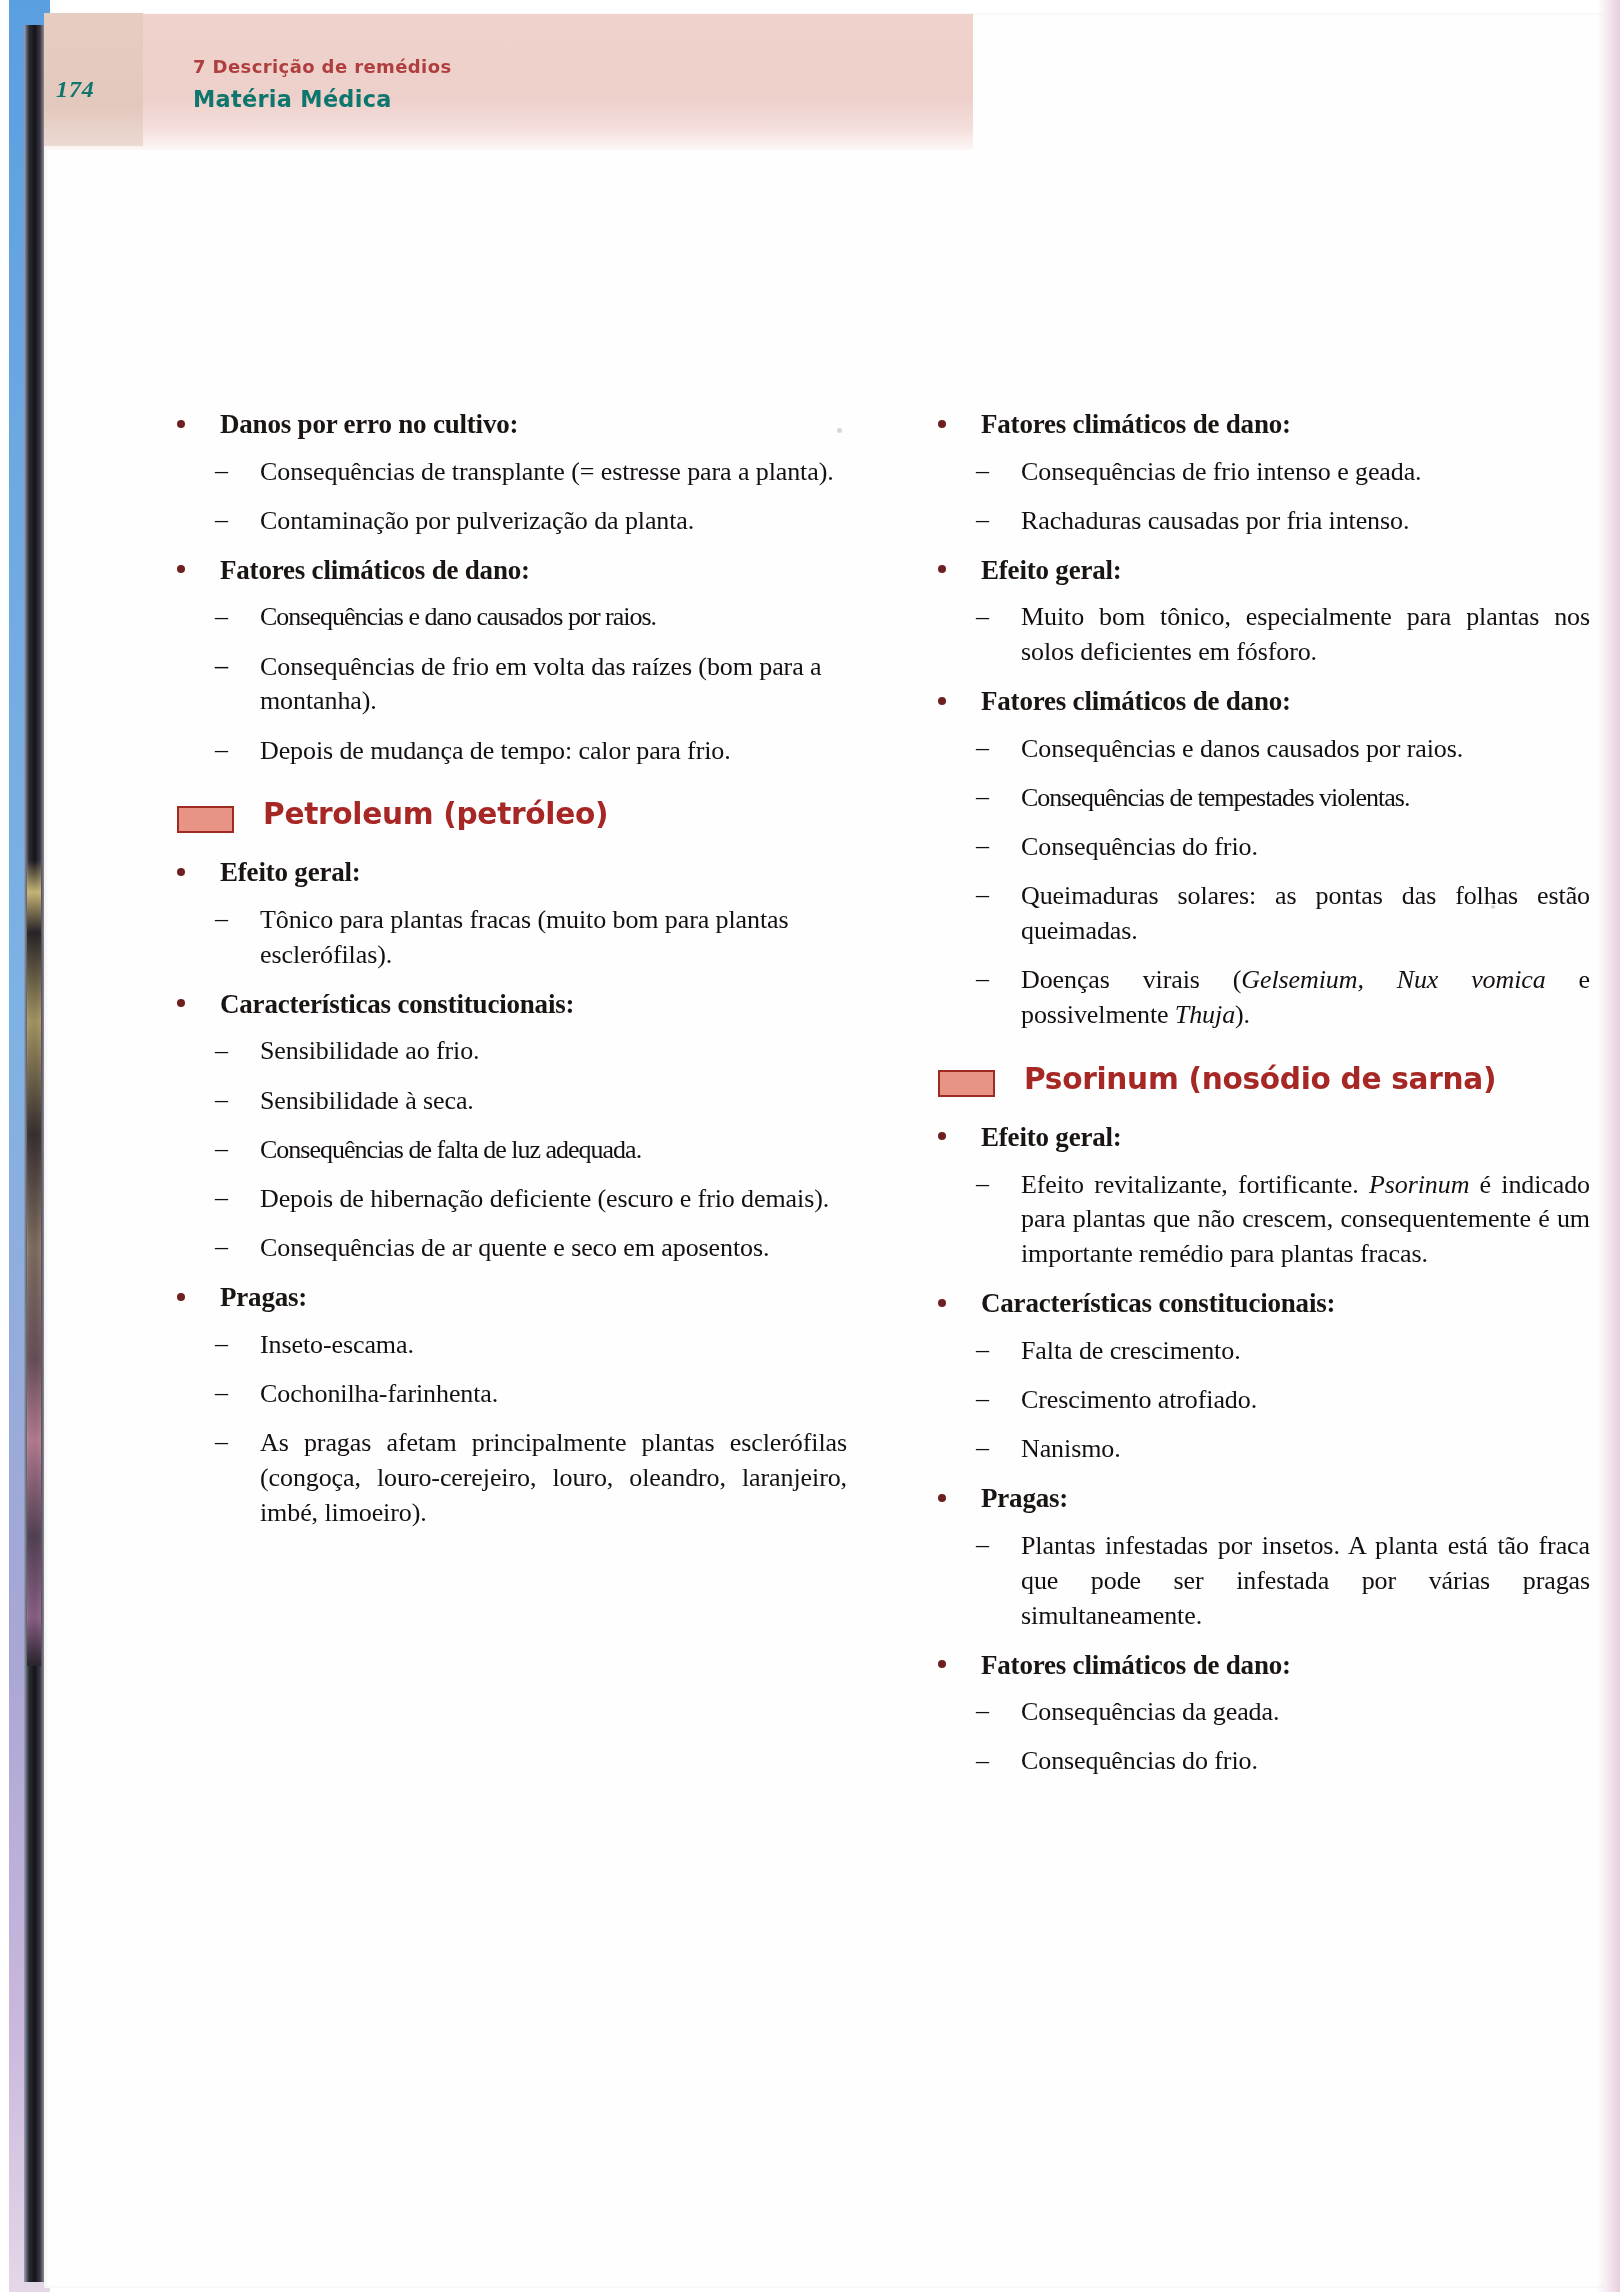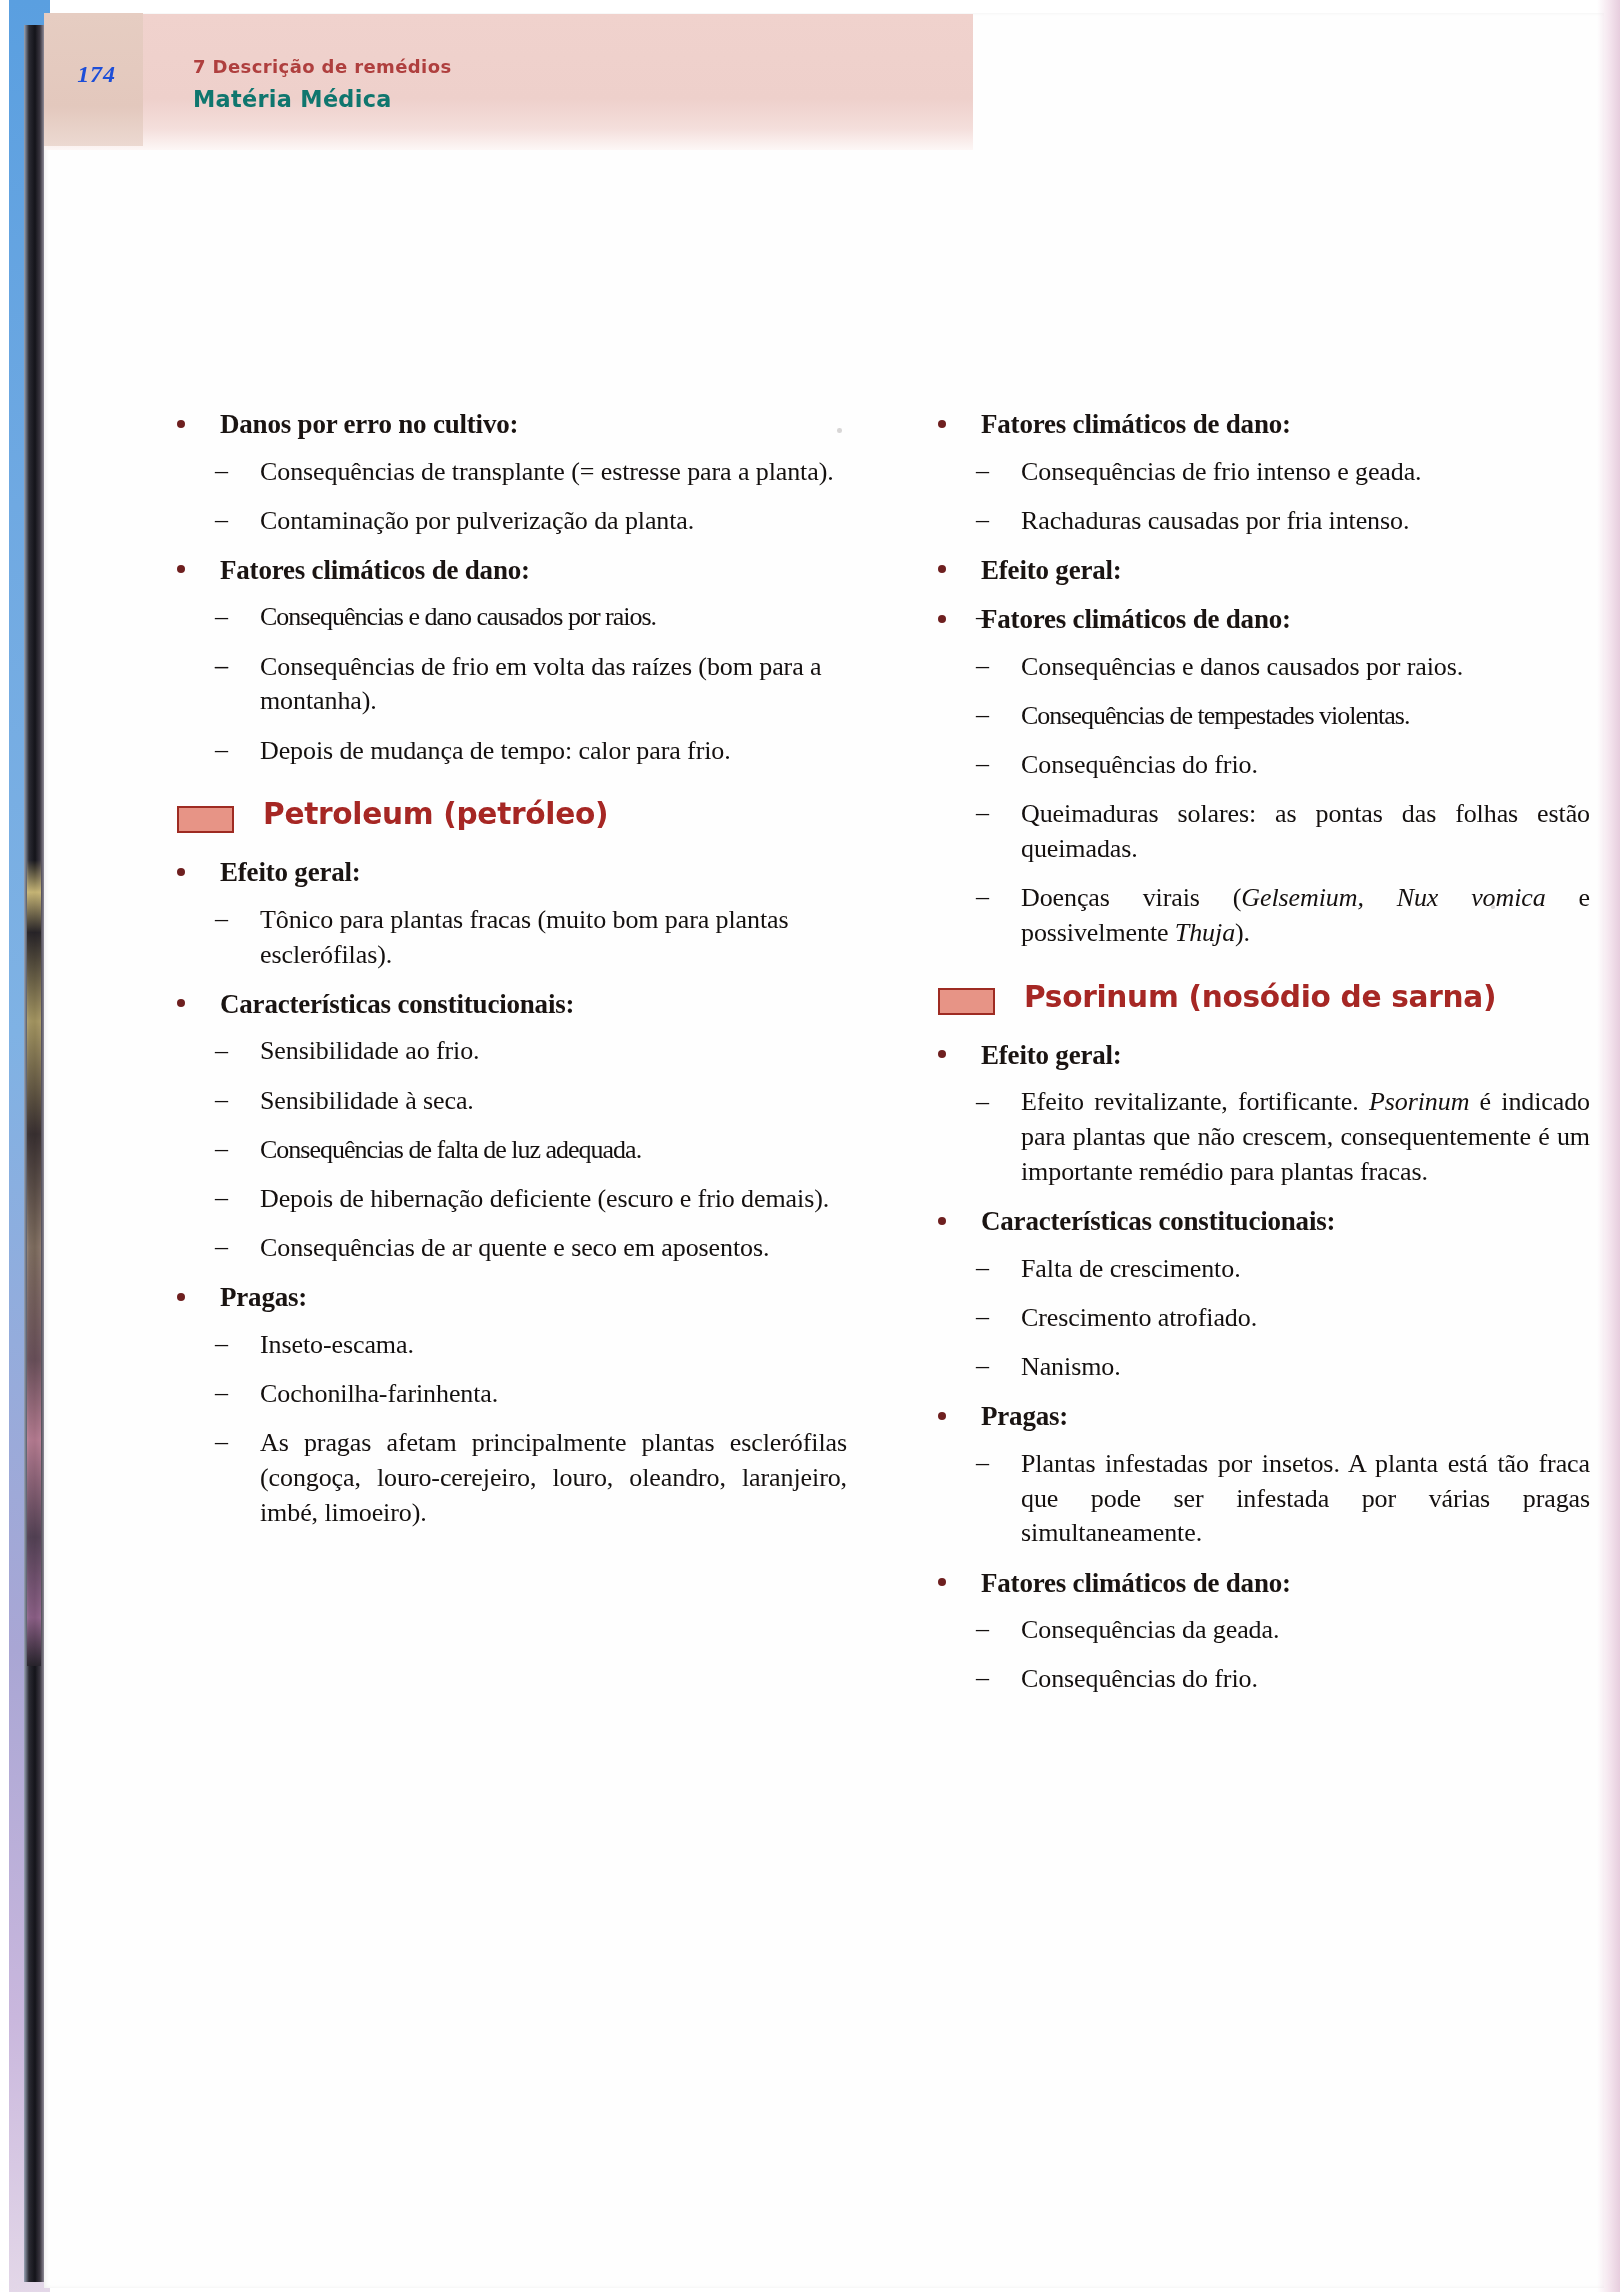--- a/index.html
+++ b/index.html
@@ -79,28 +79,28 @@
     background: linear-gradient(to bottom, #f0d2cd 0%, #eed0cb 62%, #f4dedb 84%, #fdf7f6 100%);
   }
   .page-num-tab {
     position: absolute;
     left: 44px; top: 12.5px;
     width: 99px; height: 133px;
     background: linear-gradient(to bottom, #e6cdc2 0%, #e3c8bd 70%, #ecd9d1 100%);
   }
   .page-num {
     position: absolute;
-    left: 56px; top: 61px;
+    left: 56px; top: 76px;
     width: 81px;
-    text-align: center;
+    text-align: left;
     font-family: "Liberation Serif", serif;
     font-style: italic;
     font-weight: 700;
     font-size: 24px;
-    color: #1d4ed8;
+    color: #0f766e;
     letter-spacing: 0.9px;
   }
   .header-title-wrap {
     position: absolute;
     left: 193px; top: 56px;
     font-family: "DejaVu Sans", sans-serif;
     color: #b0403f;
   }
   .header-line1 {
     font-size: 18px;
@@ -347,20 +347,21 @@
     </div>
 
 
     <div class="block">
       <div class="lvl1">
         <span class="dot"></span>
         <span>Efeito geral:</span>
       </div>
       <div class="lvl2 just">
         <span class="dash">–</span>
+        <span>Muito bom tônico, especialmente para plantas nos solos deficientes em fósforo.</span>
       </div>
     </div>
 
     <div class="block">
       <div class="lvl1">
         <span class="dot"></span>
         <span>Fatores climáticos de dano:</span>
       </div>
       <div class="lvl2 just">
         <span class="dash">–</span>

